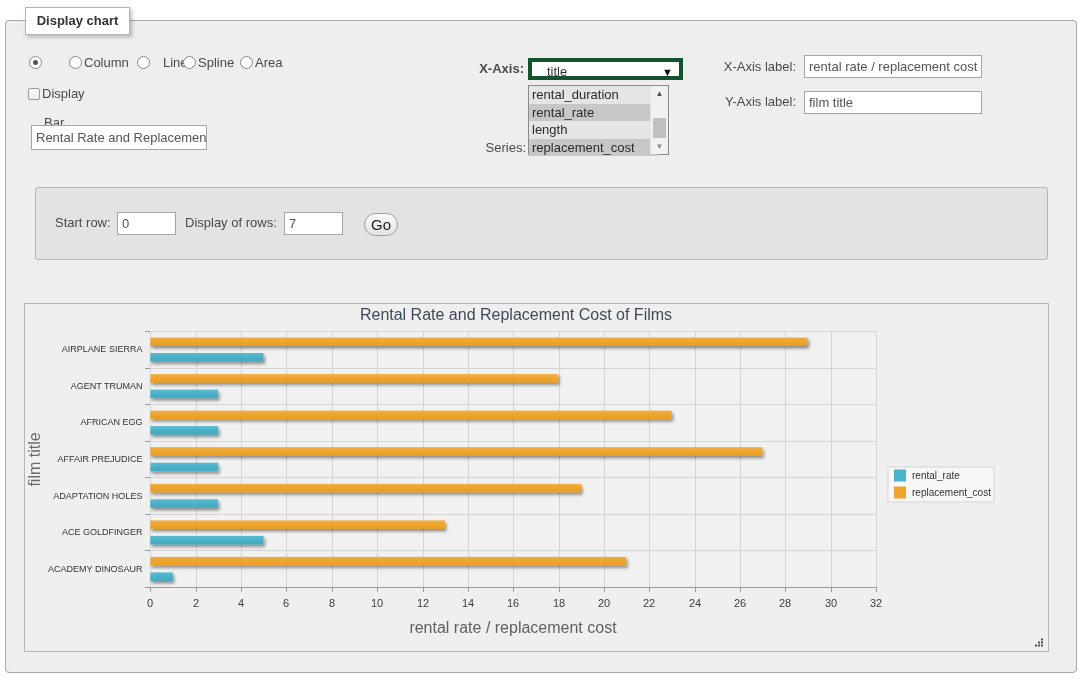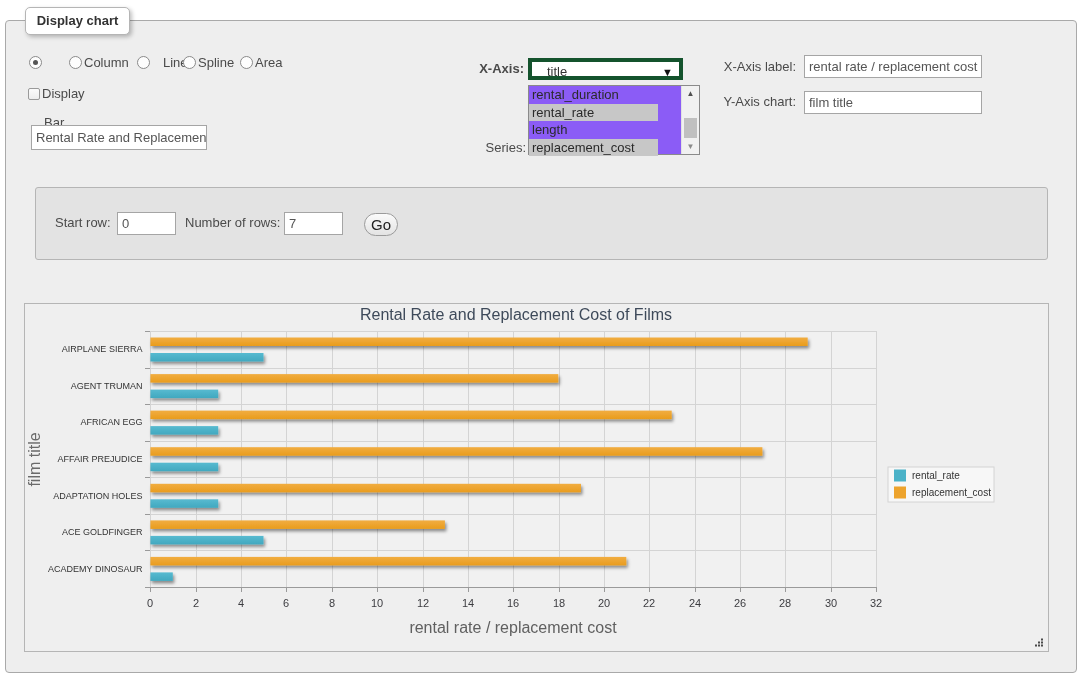--- a/index.html
+++ b/index.html
@@ -1,29 +1,29 @@
 <!DOCTYPE html>
 <html><head>
 <meta charset="utf-8">
 <style>
 html,body{margin:0;padding:0;background:#fff;}
 body{width:1081px;height:681px;position:relative;font-family:"Liberation Sans",sans-serif;font-size:13px;color:#4a4a4a;overflow:hidden;}
 .abs{position:absolute;}
 .fieldset{left:5px;top:20px;width:1070px;height:651px;border:1px solid #a9a9a9;border-radius:4px;background:#eeeeee;}
-.legendbox{left:25px;top:7px;width:103px;height:26px;background:#fff;border:1px solid #b5b5b5;border-radius:5px;box-shadow:2px 2px 4px rgba(0,0,0,0.25);font-weight:bold;font-size:13px;color:#333;line-height:26px;text-align:center;}
+.legendbox{left:25px;top:7px;width:103px;height:26px;background:#fff;border:1px solid #b5b5b5;border-radius:0;box-shadow:2px 2px 4px rgba(0,0,0,0.25);font-weight:bold;font-size:13px;color:#333;line-height:26px;text-align:center;}
 .radio{width:11px;height:11px;border:1px solid #8a8a8a;border-radius:50%;background:#fdfdfd;}
 .radio .dot{position:absolute;left:3px;top:3px;width:5px;height:5px;border-radius:50%;background:#555;}
 .cb{width:10px;height:10px;border:1px solid #9a9a9a;border-radius:2px;background:linear-gradient(#fbfbfb,#ededed);}
 .lbl{height:16px;line-height:16px;}
 input,.inp{position:absolute;box-sizing:border-box;border:1px solid #a5a5a5;background:#fff;font-family:"Liberation Sans",sans-serif;font-size:13px;color:#555;padding:0 0 0 4px;margin:0;line-height:21px;white-space:nowrap;overflow:hidden;}
 .panel{left:35px;top:187px;width:1011px;height:71px;background:#e3e3e3;border:1px solid #b5b5b5;border-radius:3px;}
 .gobtn{left:364px;top:213px;width:34px;height:23px;box-sizing:border-box;border:1px solid #9b9b9b;border-radius:12px;background:linear-gradient(#fbfbfb,#e3e3e3);color:#222;font-size:15px;text-align:center;line-height:21px;}
 .chartbox{left:24px;top:303px;width:1023px;height:347px;border:1px solid #b5b5b5;background:#efefef;}
 .sel{left:528px;top:58px;width:155px;height:22px;box-sizing:border-box;border:4px solid #14532d;background:#fff;color:#333;line-height:20px;padding-left:15px;}
-.list{left:528px;top:85px;width:172px;height:70px;box-sizing:border-box;border:1px solid #8a8a8a;background:#8b5cf6;color:#2a2a2a;}
+.list{left:528px;top:85px;width:141px;height:70px;box-sizing:border-box;border:1px solid #8a8a8a;background:#e5e5e5;color:#2a2a2a;}
 .li{height:17.5px;line-height:17.5px;padding-left:3px;white-space:nowrap;overflow:hidden;width:129px;box-sizing:border-box;}
 .lisel{background:#c7c7c7;}
 .sbar{position:absolute;right:0;top:0;width:17px;height:68px;background:#f1f1f1;border-left:1px solid #e2e2e2;}
 .sarrow{position:absolute;left:0;width:17px;height:15px;text-align:center;color:#4f4f4f;font-size:8px;line-height:15px;}
 .sthumb{position:absolute;left:2px;top:32px;width:13px;height:20px;background:#c0c0c0;}
 </style>
 </head>
 <body>
 <div class="abs fieldset"></div>
 <div class="abs legendbox">Display chart</div>
@@ -56,27 +56,27 @@
   <div class="sbar">
     <div class="sarrow" style="top:0;">▲</div>
     <div class="sthumb"></div>
     <div class="sarrow" style="bottom:0;color:#8a8a8a;">▼</div>
   </div>
 </div>
 <div class="abs lbl" style="left:420px;top:140px;width:106px;text-align:right;">Series:</div>
 
 <div class="abs lbl" style="left:690px;top:59px;width:106px;text-align:right;">X-Axis label:</div>
 <div class="abs inp" style="left:804px;top:55px;width:178px;height:23px;">rental rate / replacement cost</div>
-<div class="abs lbl" style="left:690px;top:94px;width:106px;text-align:right;">Y-Axis chart:</div>
+<div class="abs lbl" style="left:690px;top:94px;width:106px;text-align:right;">Y-Axis label:</div>
 <div class="abs inp" style="left:804px;top:91px;width:178px;height:23px;">film title</div>
 
 <div class="abs panel"></div>
 <div class="abs lbl" style="left:55px;top:215px;">Start row:</div>
 <div class="abs inp" style="left:117px;top:212px;width:59px;height:23px;">0</div>
-<div class="abs lbl" style="left:185px;top:215px;">Number of rows:</div>
+<div class="abs lbl" style="left:185px;top:215px;">Display of rows:</div>
 <div class="abs inp" style="left:284px;top:212px;width:59px;height:23px;">7</div>
 <div class="abs gobtn">Go</div>
 
 <div class="abs chartbox"></div>
 <svg class="abs" style="left:25px;top:304px;" width="1022" height="346" viewBox="0 0 1022 346">
   <defs>
     <filter id="sh" x="-30%" y="-60%" width="160%" height="260%">
       <feDropShadow dx="1.5" dy="2.5" stdDeviation="1.8" flood-color="#000" flood-opacity="0.42"></feDropShadow>
     </filter>
     <linearGradient id="gor" x1="0" y1="0" x2="0" y2="1">

